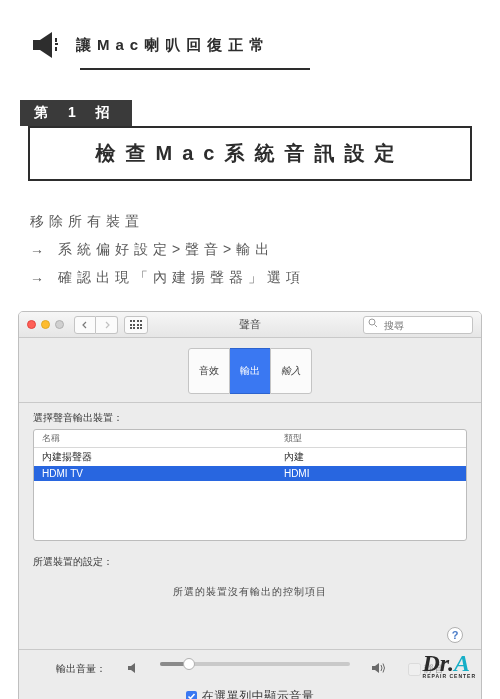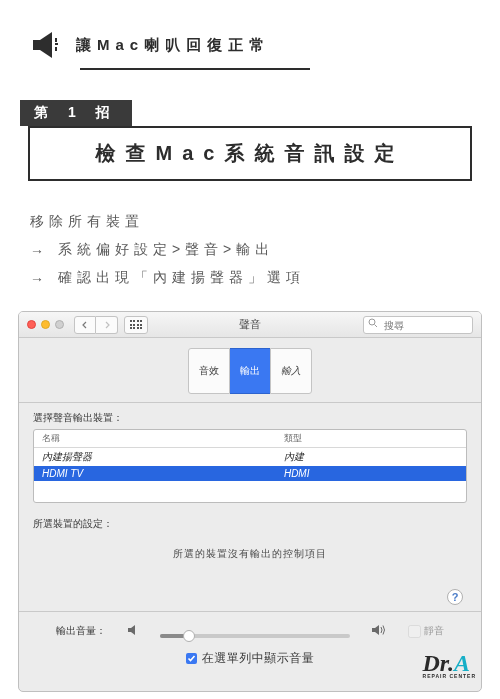--- a/index.html
+++ b/index.html
@@ -167,37 +167,36 @@
     }
     .section-label {
       font-size: 10px;
       color: #3a3a3a;
       margin-bottom: 4px;
     }
     .device-list {
       background: #fff;
       border: 1px solid #bcbcbc;
       border-radius: 3px;
-      height: 74px;
+      height: 112px;
       overflow: hidden;
     }
     .list-header {
       display: flex;
       border-bottom: 1px solid #d8d8d8;
       font-size: 9px;
       color: #6a6a6a;
       padding: 2px 0;
     }
     .col-name { width: 56%; padding-left: 8px; }
     .col-type { width: 44%; padding-left: 8px; }
     .list-row {
       display: flex;
       font-size: 10px;
       padding: 2px 0;
-      font-style: italic;
     }
     .list-row.selected {
       background: #2866e0;
       color: #fff;
     }
     .list-row .col-name { color: inherit; }
     .list-row .col-type { color: inherit; }
     .list-row:not(.selected) { color: #2a2a2a; }
     .settings-label {
       font-size: 10px;
@@ -223,21 +222,21 @@
       border-radius: 50%;
       background: #fff;
       align-items: center; justify-content: center;
       font-size: 11px; color: #4a7cc8;
       font-weight: 700;
     }
     .divider { height: 1px; background: #c9c9c9; margin: 0 -14px; }
     
     .volume-row {
       display: flex;
-      align-items: flex-end;
+      align-items: flex-start;
       gap: 21px;
       padding: 12px 0;
       justify-content: center;
     }
     .volume-label {
       font-size: 10px;
       color: #3a3a3a;
     }
     .vol-icon { font-size: 11px; color: #6a6a6a; }
     .slider {

